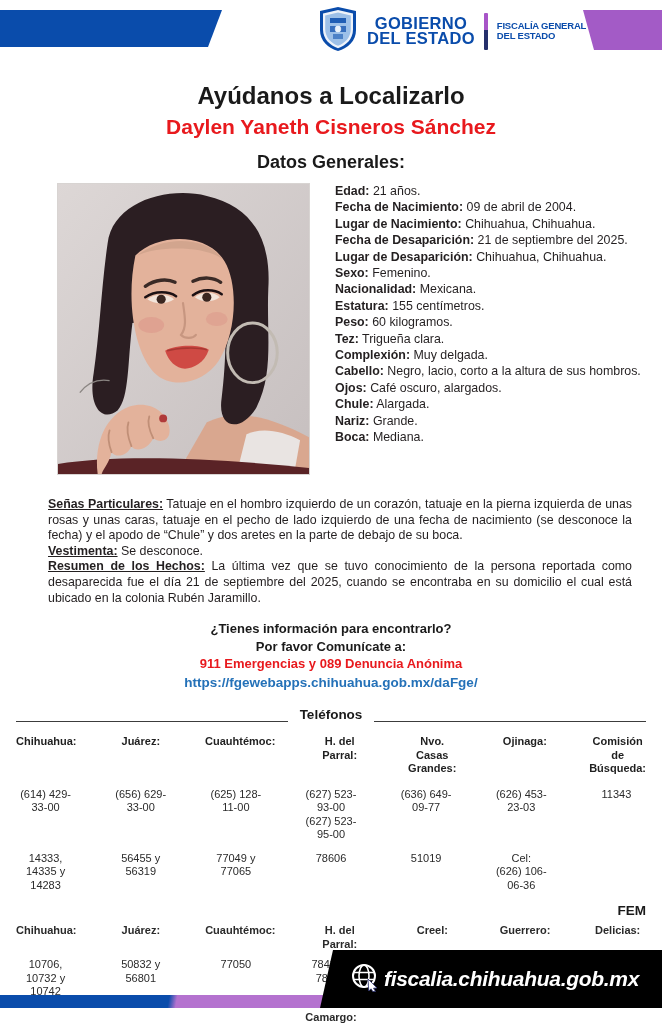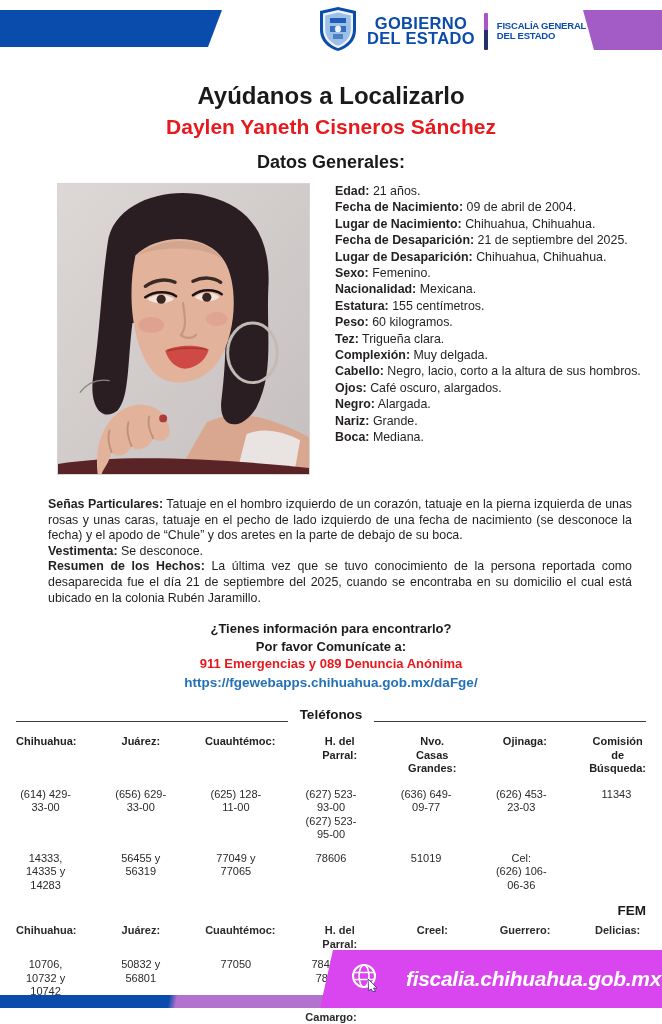--- a/index.html
+++ b/index.html
@@ -37,21 +37,21 @@
   .main-row { display:flex; margin:10px 0 0 57px; }
   .photo-frame { width:253px; height:292px; border:1px solid #d8d4d2; background:#d6d0cf; flex:none; }
   .photo-frame svg { display:block; width:100%; height:100%; }
   .fields { width:314px; margin-left:25px; font-size:12.4px; line-height:16.4px; }
   .fl { font-weight:bold; }
 
   
   .paras { margin:22px 30px 0 48px; font-size:12.4px; line-height:15.6px; }
   .paras p { text-align:justify; }
   .paras p + p { }
-  .plabel { font-weight:bold; }
+  .plabel { font-weight:bold;text-decoration:underline; }
 
   
   .contact { text-align:center; margin-top:14px; line-height:17.5px; }
   .c-q, .c-p { font-size:13px; font-weight:bold; color:#1a1a1a; }
   .c-red { font-size:13px; font-weight:bold; color:#e8191d; }
   .c-url { font-size:13.5px; font-weight:bold; color:#2471b8; text-decoration:none; display:inline-block; }
 
   
   .phones { margin:16px 16px 0 16px; color:#2a2a2a; }
   .tel-titlebar { display:flex; align-items:flex-end; gap:12px; }
@@ -69,23 +69,23 @@
   .camargo .cl { font-weight:bold; }
   .camargo .cv { display:block; margin-top:6px; }
 
   
   .footer-stripe {
     position:absolute; left:0; bottom:16px; width:336px; height:13px;
     background:linear-gradient(100deg, #0a4cab 0 167px, #b472cf 175px 100%);
   }
   .footer-box {
     position:absolute; right:0; bottom:16px; width:342px; height:58px;
-    background:#d946ef;
+    background:#000000;
     clip-path:polygon(13px 0, 100% 0, 100% 100%, 0 100%);
-    display:flex; align-items:center; gap:26px; padding-left:30px;
+    display:flex; align-items:center; gap:4px; padding-left:30px;
   }
   .footer-url { color:#ffffff; font-size:21px; font-weight:bold; font-style:italic; letter-spacing:-.3px; text-decoration:none; }
 </style>
 </head>
 <body>
 
 <div class="page">
 
   <div class="top-band">
     <div class="band-blue"></div>
@@ -190,21 +190,21 @@
         <div class="field"><span class="fl">Peso:</span> <span class="fv">60 kilogramos.</span></div>
 
         <div class="field"><span class="fl">Tez:</span> <span class="fv">Trigueña clara.</span></div>
 
         <div class="field"><span class="fl">Complexión:</span> <span class="fv">Muy delgada.</span></div>
 
         <div class="field"><span class="fl">Cabello:</span> <span class="fv">Negro, lacio, corto a la altura de sus hombros.</span></div>
 
         <div class="field"><span class="fl">Ojos:</span> <span class="fv">Café oscuro, alargados.</span></div>
 
-        <div class="field"><span class="fl">Negro:</span> <span class="fv">Alargada.</span></div>
+        <div class="field"><span class="fl">Chule:</span> <span class="fv">Alargada.</span></div>
 
         <div class="field"><span class="fl">Nariz:</span> <span class="fv">Grande.</span></div>
 
         <div class="field"><span class="fl">Boca:</span> <span class="fv">Mediana.</span></div>
       </div>
   </div>
 
   <div class="paras">
     <p><span class="plabel">Señas Particulares:</span> <span>Tatuaje en el hombro izquierdo de un corazón, tatuaje en la pierna izquierda de unas rosas y unas caras, tatuaje en el pecho de lado izquierdo de una fecha de nacimiento (se desconoce la fecha) y el apodo de “Chule” y dos aretes en la parte de debajo de su boca.</span></p>
     <p><span class="plabel">Vestimenta:</span> <span>Se desconoce.</span></p>

